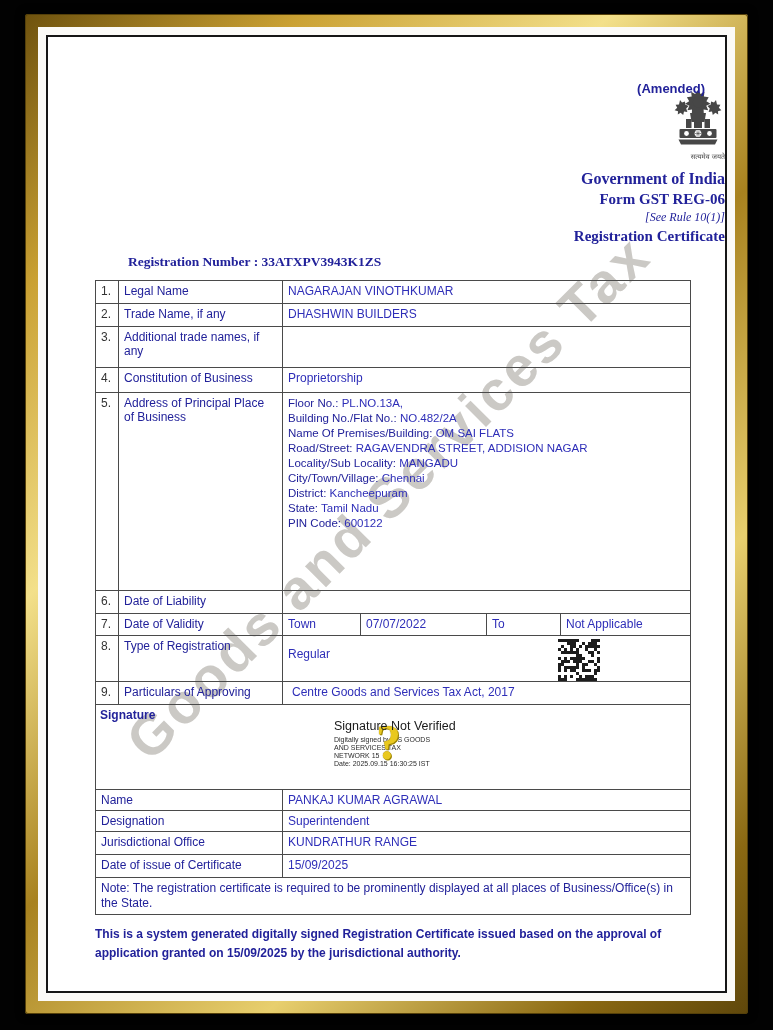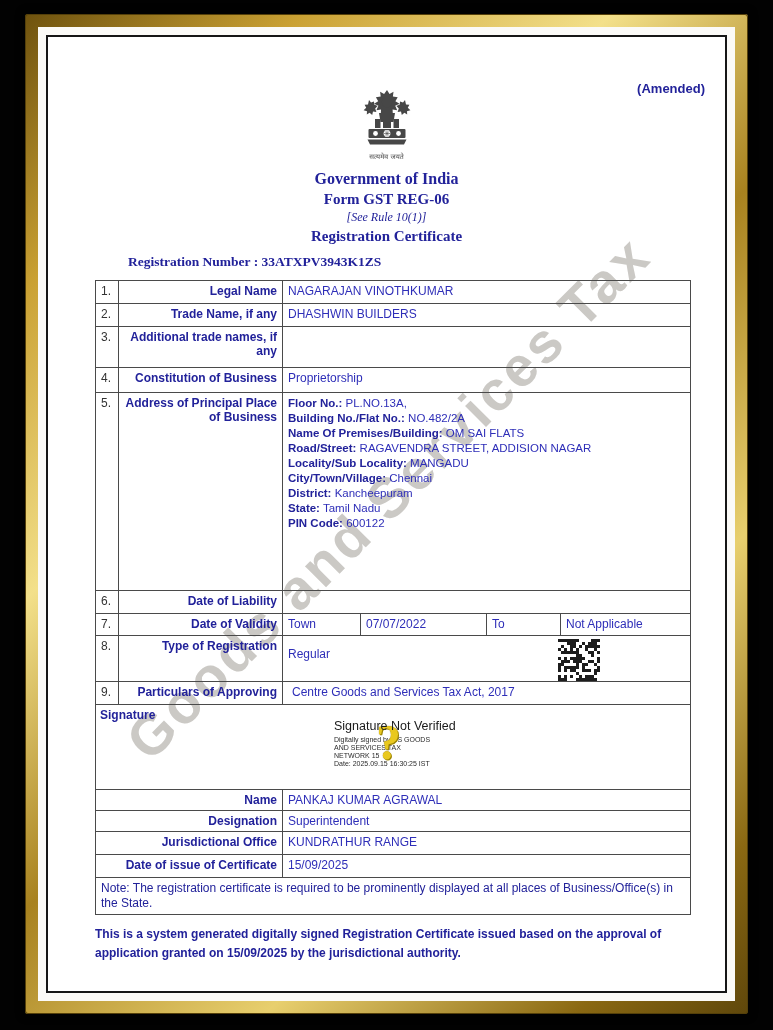--- a/index.html
+++ b/index.html
@@ -11,35 +11,35 @@
     box-shadow:inset 0 0 0 1px #55400a, 0 0 10px rgba(0,0,0,.8);}
   .mat{position:absolute;inset:13px;background:#fbfaf7;padding:8px;box-sizing:border-box;}
   .paper{width:100%;height:100%;box-sizing:border-box;border:2px solid #161616;background:#fff;
     position:relative;overflow:hidden;}
   
   .watermark{position:absolute;left:-50px;top:428px;width:780px;text-align:center;z-index:0;
     transform:rotate(-45deg);font-size:56px;font-weight:bold;letter-spacing:3px;
     color:var(--wm,#cbc9c5);white-space:nowrap;user-select:none;}
   
   .amended{position:absolute;top:44px;right:20px;font-size:13px;font-weight:bold;color:var(--navy,#22229a);z-index:2;}
-  .header{position:relative;z-index:1;text-align:center;padding-top:52px;}
+  .header{position:relative;z-index:1;text-align:right;padding-top:52px;}
   .emblem{display:inline-block;line-height:0;}
   .emblem-caption{font-family:"DejaVu Sans", sans-serif;font-size:7px;color:#4a4a4a;line-height:1;margin-top:1px;}
   .h-serif{font-family:"Liberation Serif", serif;color:var(--navy,#22229a);}
   .h-gov{font-size:16px;font-weight:bold;margin-top:7px;}
   .h-form{font-size:15px;font-weight:bold;margin-top:3px;}
   .h-rule{font-size:12px;font-style:italic;margin-top:2px;}
   .h-title{font-size:15px;font-weight:bold;margin-top:3px;}
   .regnum{font-family:"Liberation Serif", serif;font-size:13.5px;font-weight:bold;color:var(--navy,#22229a);
     text-align:left;margin:9px 0 10px 80px;position:relative;z-index:1;}
   
   table.cert{position:relative;z-index:1;margin-left:47px;width:595px;border-collapse:collapse;table-layout:fixed;
     font-size:12px;color:#111;}
   table.cert td{border:1px solid var(--bd,#4a4a4a);padding:3px 5px;vertical-align:top;overflow:hidden;}
-  .lbl{color:var(--navy,#22229a);font-weight:bold;text-align:right;}
+  .lbl{color:var(--navy,#22229a);font-weight:normal;}
   .val{color:var(--blue,#2e2eb8);margin-top:27px;}
   .num{color:#333;}
   .addr-line{line-height:15px;font-size:11.5px;}
   .addr-line .lbl{font-size:11.5px;}
   
   td.sigcell{position:relative;height:78px;padding:0;}
   .sig-label{position:absolute;top:3px;left:4px;font-weight:bold;color:var(--navy,#22229a);font-size:12px;}
   .sig-block{position:absolute;left:238px;top:14px;width:190px;}
   .sig-title{position:relative;z-index:3;font-size:12.5px;color:#1a1a1a;}
   .sig-small{position:relative;z-index:1;margin-top:3px;font-size:7px;line-height:8px;color:#2b2b2b;}

